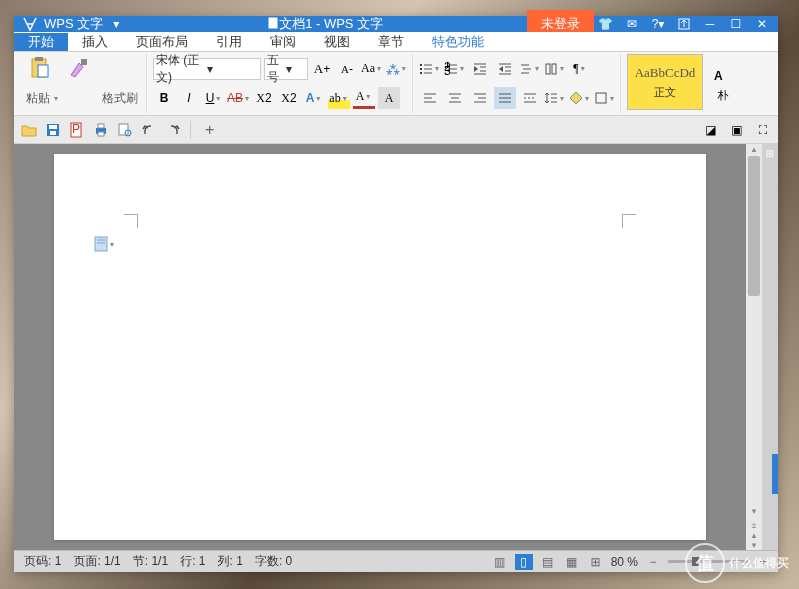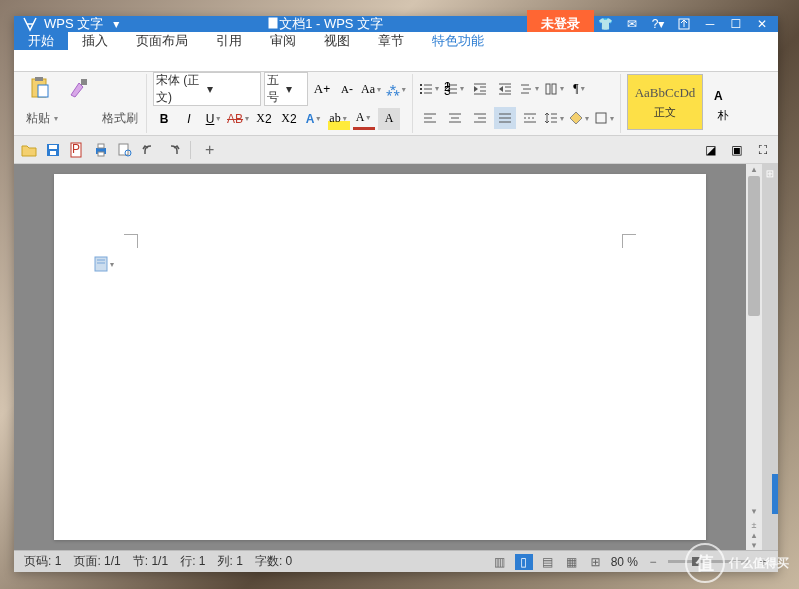--- a/index.html
+++ b/index.html
@@ -4,35 +4,35 @@
 <style>
 *{margin:0;padding:0;box-sizing:border-box;font-family:"Microsoft YaHei",Arial,sans-serif;font-size:12px;}
 body{width:799px;height:589px;background:linear-gradient(135deg,#8b7a6b 0%,#d4c4b0 30%,#5a4a3a 60%,#c8b8a0 100%);position:relative;}
 .app{position:absolute;top:16px;left:14px;width:764px;height:556px;background:#fff;box-shadow:0 2px 10px rgba(0,0,0,0.3);display:flex;flex-direction:column;}
 .titlebar{height:16px;background:#2d7dd2;color:#fff;display:flex;align-items:center;padding:0 4px;}
 .app-icon{width:16px;height:16px;margin:0 4px;display:inline-flex;align-items:center;justify-content:center;}
 .app-name{font-size:13px;margin-left:2px;}
 .tb-drop{margin-left:6px;padding:2px 4px;cursor:pointer;}
 .tb-center{flex:1;text-align:center;display:flex;align-items:center;justify-content:center;gap:0;}
 .tb-doc{color:#fff;font-size:13px;}
-.login-badge{background:#ff6633;color:#fff;padding:5px 14px;font-size:13px;font-weight:bold;}
+.login-badge{background:#ff6633;color:#fff;padding:5px 14px;font-size:13px;}
 .tb-right{display:flex;align-items:center;gap:2px;}
 .tb-btn{width:24px;height:24px;display:inline-flex;align-items:center;justify-content:center;color:#fff;cursor:pointer;}
-.menubar{height:40px;background:#fff;border-bottom:1px solid #d0d0d0;display:flex;align-items:flex-start;}
+.menubar{height:20px;background:#fff;border-bottom:1px solid #d0d0d0;display:flex;align-items:flex-end;}
 .menu-item{padding:0 14px;display:flex;align-items:center;cursor:pointer;color:#333;font-size:13px;}
 .menu-item.active{background:#2d7dd2;color:#fff;}
 .menu-item.special{color:#2d7dd2;}
 .ribbon{height:64px;background:#f5f5f5;border-bottom:1px solid #d0d0d0;display:flex;align-items:stretch;padding:2px 4px;gap:2px;}
 .rgroup{display:flex;flex-direction:column;border-right:1px solid #ddd;padding:0 4px;}
 .rrow{display:flex;align-items:center;gap:3px;height:30px;}
 .big-btn{display:flex;flex-direction:column;align-items:center;justify-content:center;padding:2px 6px;cursor:pointer;gap:2px;}
 .ico{width:16px;height:16px;display:inline-block;}
 .ico-lg{width:24px;height:24px;}
 .sm-btn{padding:2px 4px;cursor:pointer;display:inline-flex;align-items:center;gap:2px;color:#555;}
-.font-sel{height:34px;border:1px solid #ccc;background:#fff;padding:0 2px;display:flex;align-items:center;}
+.font-sel{height:22px;border:1px solid #ccc;background:#fff;padding:0 2px;display:flex;align-items:center;}
 .font-sel.name{width:108px;}
 .font-sel.size{width:44px;}
 .font-sel span{flex:1;font-size:12px;color:#333;}
 .drop{font-size:8px;color:#888;padding:0 2px;}
 .fmt-btn{width:22px;height:22px;display:inline-flex;align-items:center;justify-content:center;cursor:pointer;font-family:"Times New Roman",serif;}
 .style-prev{border:1px solid #bbb;background:#fde047;padding:2px 4px;width:76px;height:56px;display:flex;flex-direction:column;align-items:center;justify-content:center;cursor:pointer;}
 .style-txt{color:#555;font-family:serif;font-size:13px;}
 .style-lbl{font-size:11px;color:#333;margin-top:4px;}
 .qat{height:28px;background:#eaeaea;border-bottom:1px solid #d0d0d0;display:flex;align-items:center;padding:0 6px;gap:6px;}
 .qat-ico{width:18px;height:18px;cursor:pointer;display:inline-flex;align-items:center;justify-content:center;}

